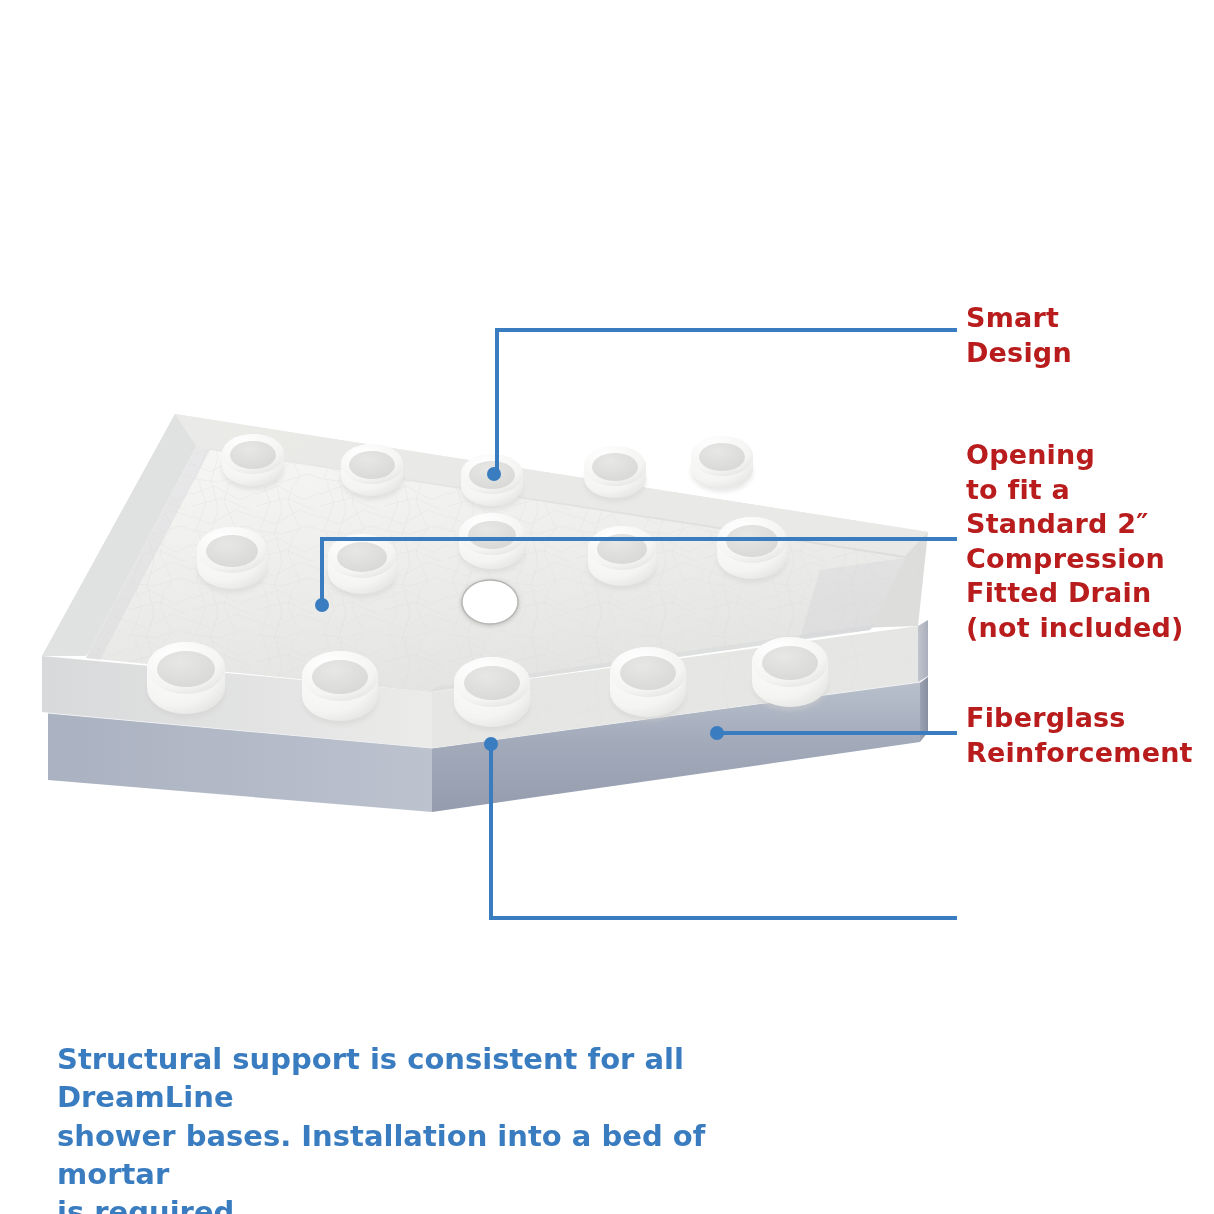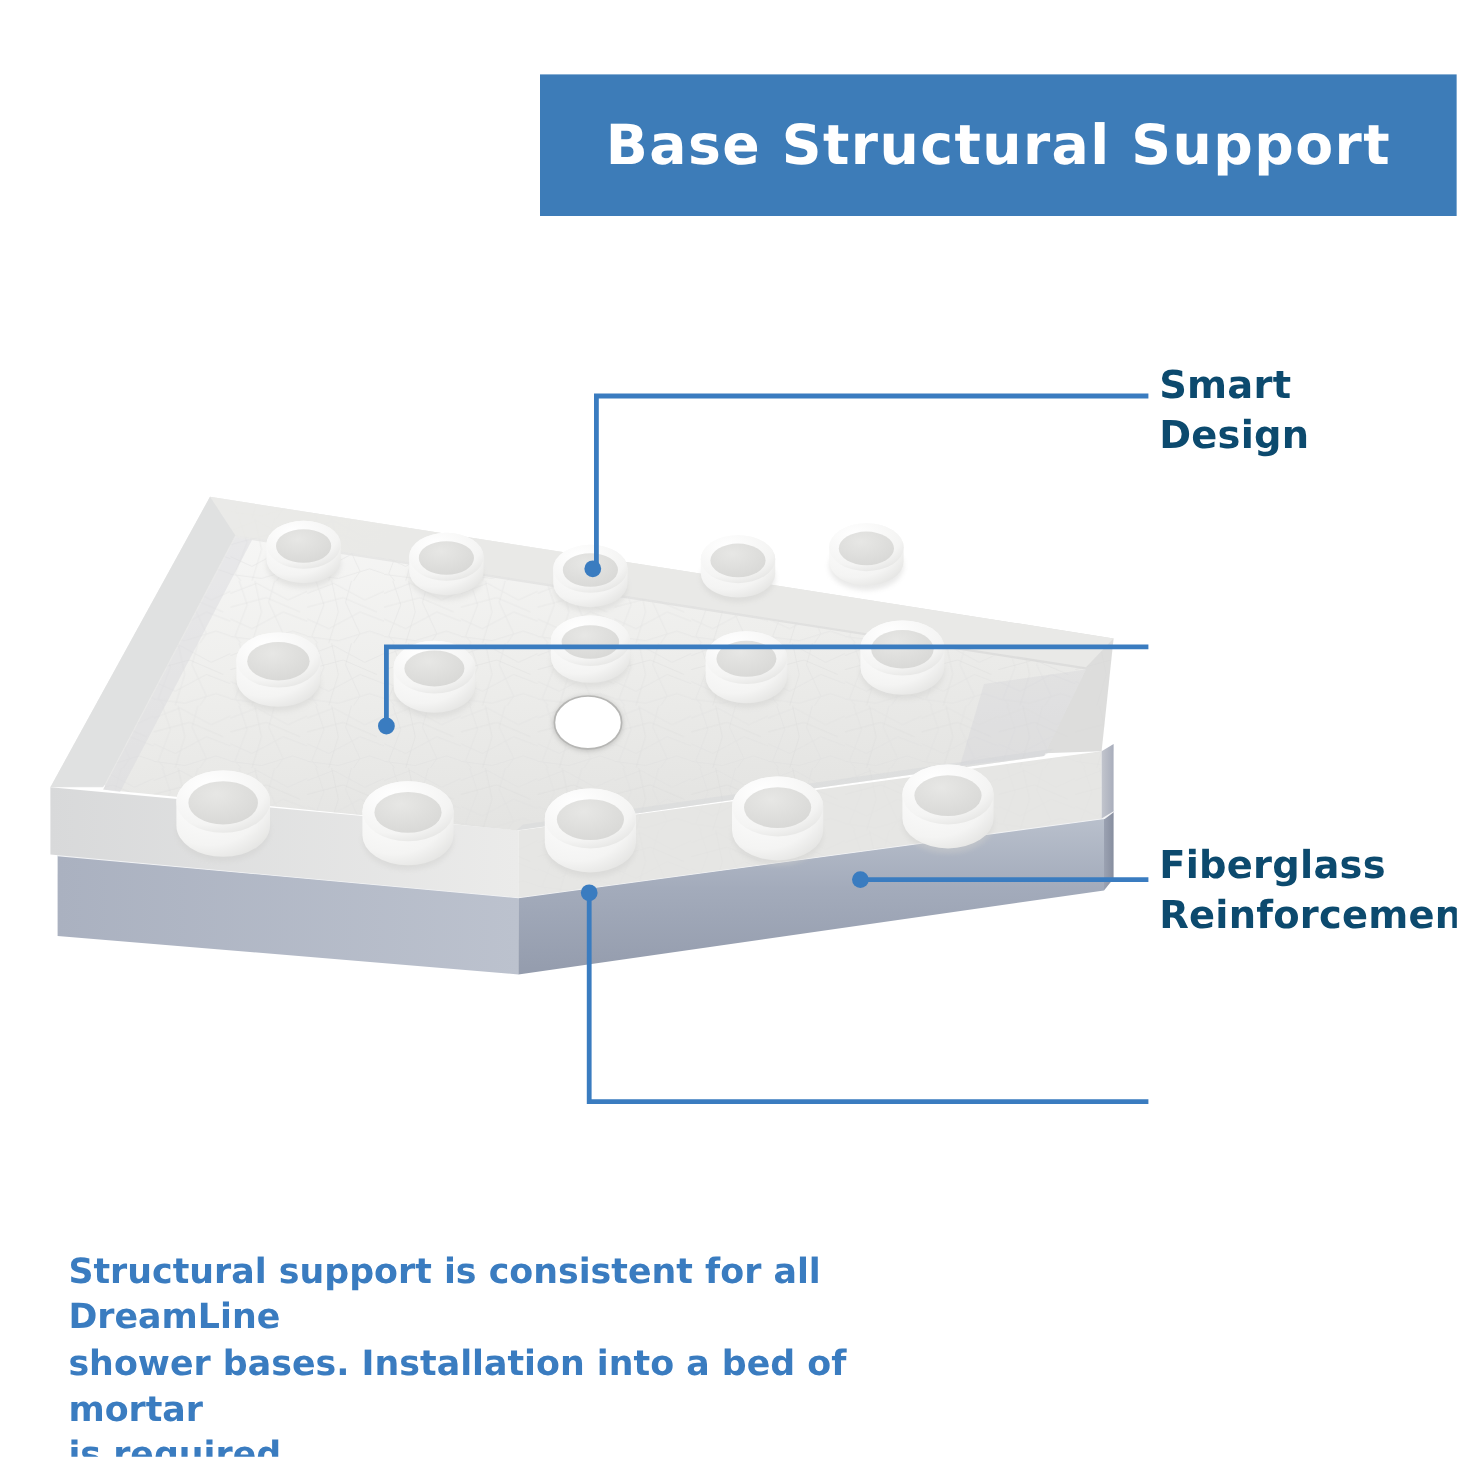--- a/index.html
+++ b/index.html
@@ -47,22 +47,22 @@
     left: 0px;
     top: 380px;
     width: 960px;
     height: 470px;
   }
   #product-svg { display: block; }
 
   
   .callout-label {
     position: absolute;
-    color: #0c4a6e;
-    font-size: 32px;
+    color: #b91c1c;
+    font-size: 27px;
     font-weight: bold;
     line-height: 1.28;
     font-family: "DejaVu Sans", sans-serif;
     white-space: pre-line;
     letter-spacing: 0.2px;
   }
   #callout-0 { left: 966px; top: 301px; }
   #callout-1 { left: 966px; top: 438px; }
   #callout-2 { left: 966px; top: 701px; }
   #callout-3 { left: 966px; top: 838px; }
@@ -89,23 +89,20 @@
     line-height: 1.32;
     font-family: "DejaVu Sans", sans-serif;
     white-space: pre-line;
   }
 </style>
 </head>
 <body>
 
 <div id="page">
 
-  <div id="header-banner">
-    <div id="header-title">Base Structural Support</div>
-  </div>
 
   <div id="product-stage">
     <svg id="product-svg" width="960" height="470" viewBox="0 0 960 470" xmlns="http://www.w3.org/2000/svg">
       <defs>
         <linearGradient id="gradDeck" x1="0" y1="0" x2="0.35" y2="1">
           <stop offset="0" stop-color="#f7f7f6"></stop>
           <stop offset="0.5" stop-color="#eeeeec"></stop>
           <stop offset="1" stop-color="#e4e4e2"></stop>
         </linearGradient>
         <linearGradient id="gradRimTop" x1="0" y1="0" x2="1" y2="0.2">
@@ -311,20 +308,26 @@
       <g>
         <path d="M 955 918 L 491 918 L 491 748" fill="none"></path>
         <circle cx="491" cy="744" r="7" stroke="none"></circle>
       </g>
     </g>
   </svg>
 
   <div class="callout-label" id="callout-0">Smart
 Design</div>
 
+  <div class="callout-label" id="callout-1">Opening
+to fit a
+Standard 2″
+Compression
+Fitted Drain
+(not included)</div>
 
   <div class="callout-label" id="callout-2">Fiberglass
 Reinforcement</div>
 
 
   <div id="footer-caption">Structural support is consistent for all DreamLine
 shower bases. Installation into a bed of mortar
 is required.</div>
 
 </div>

